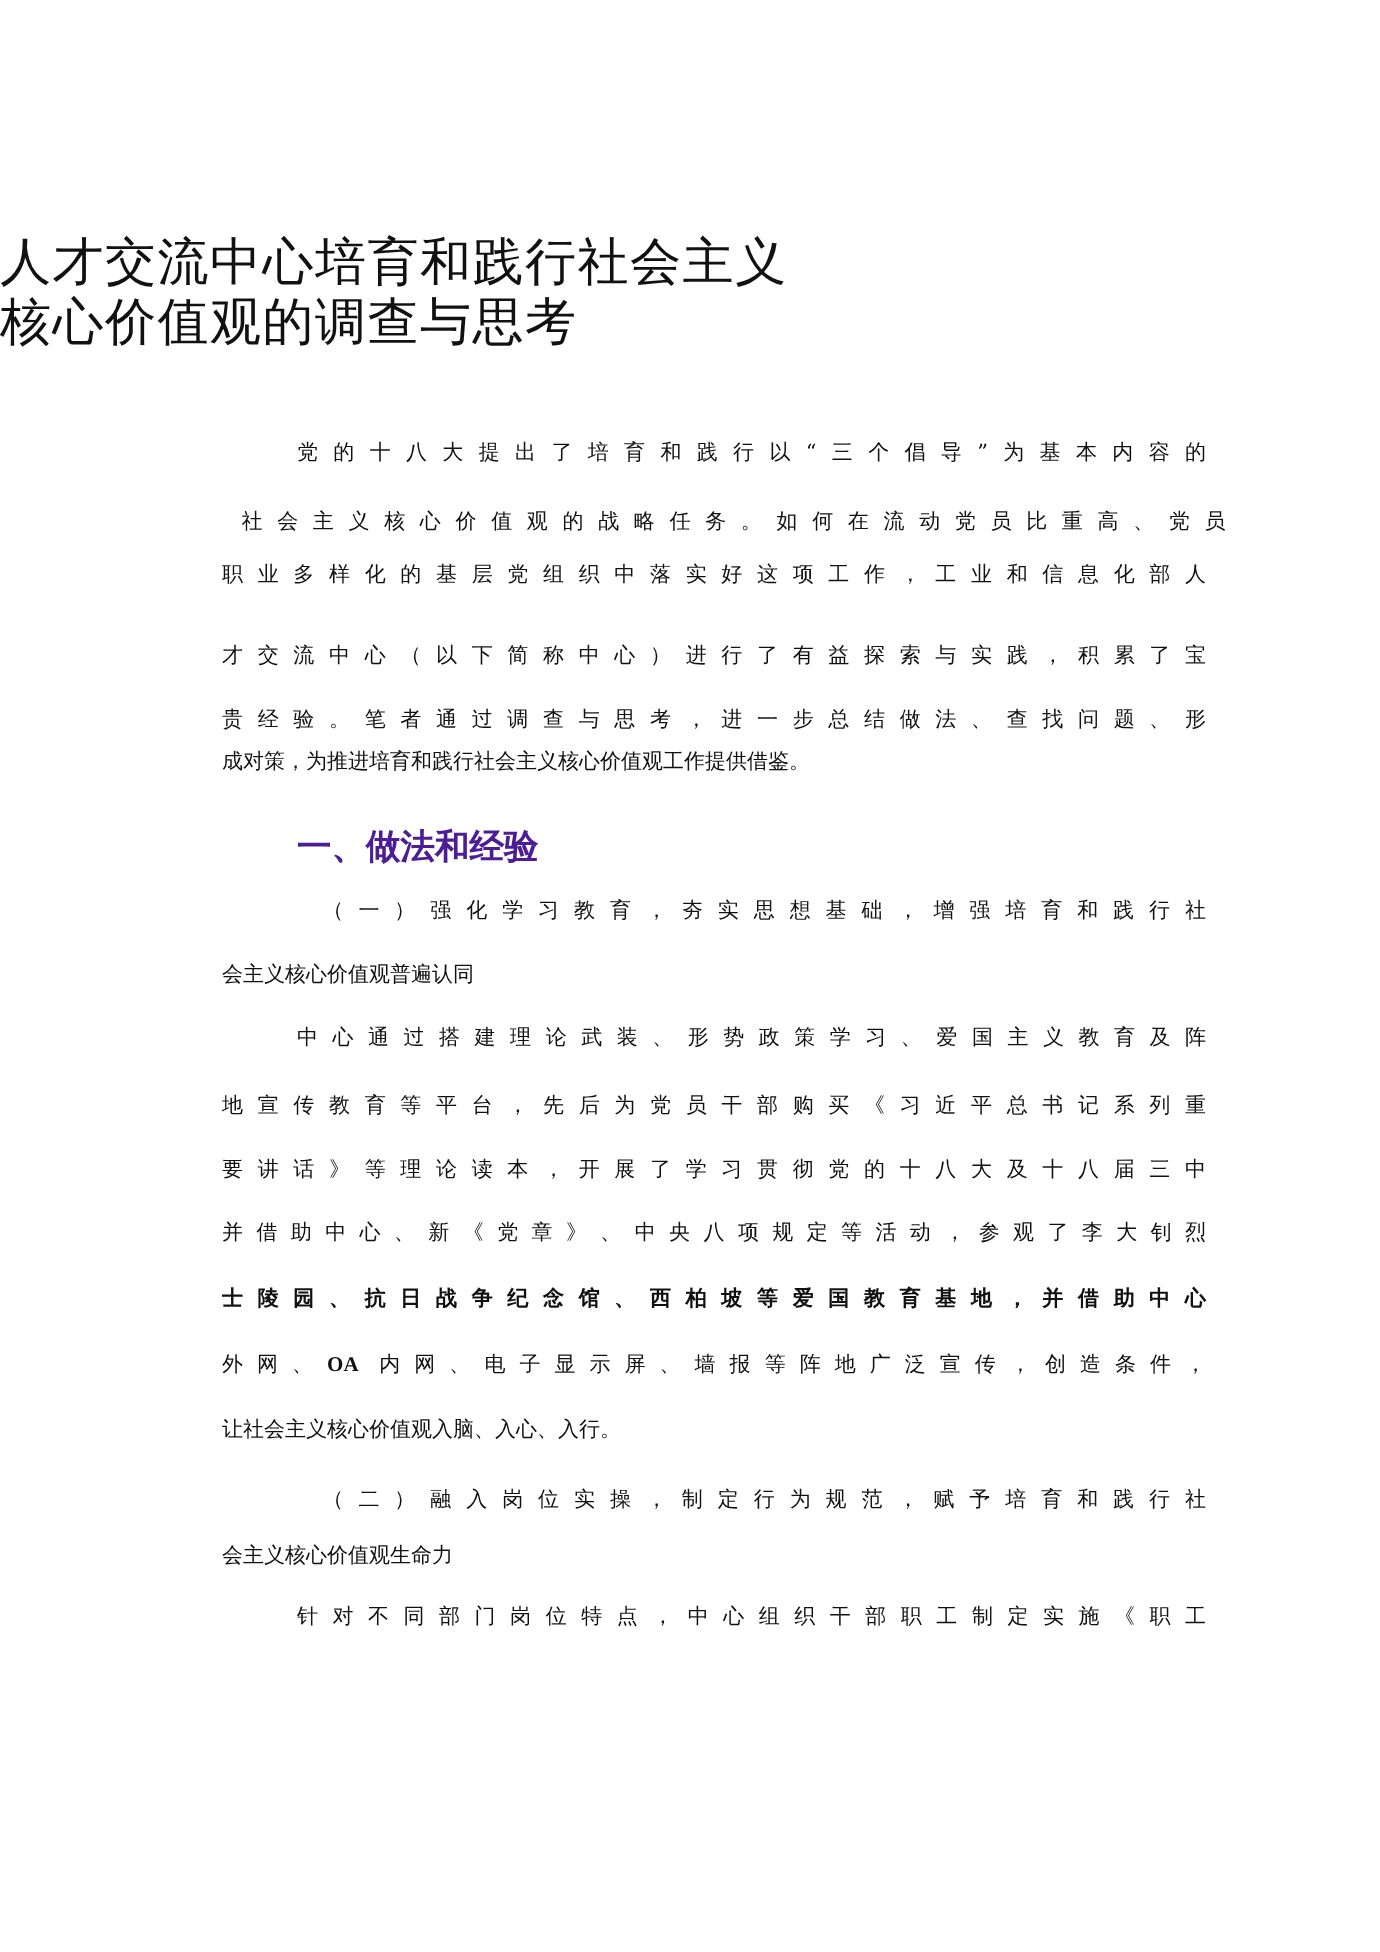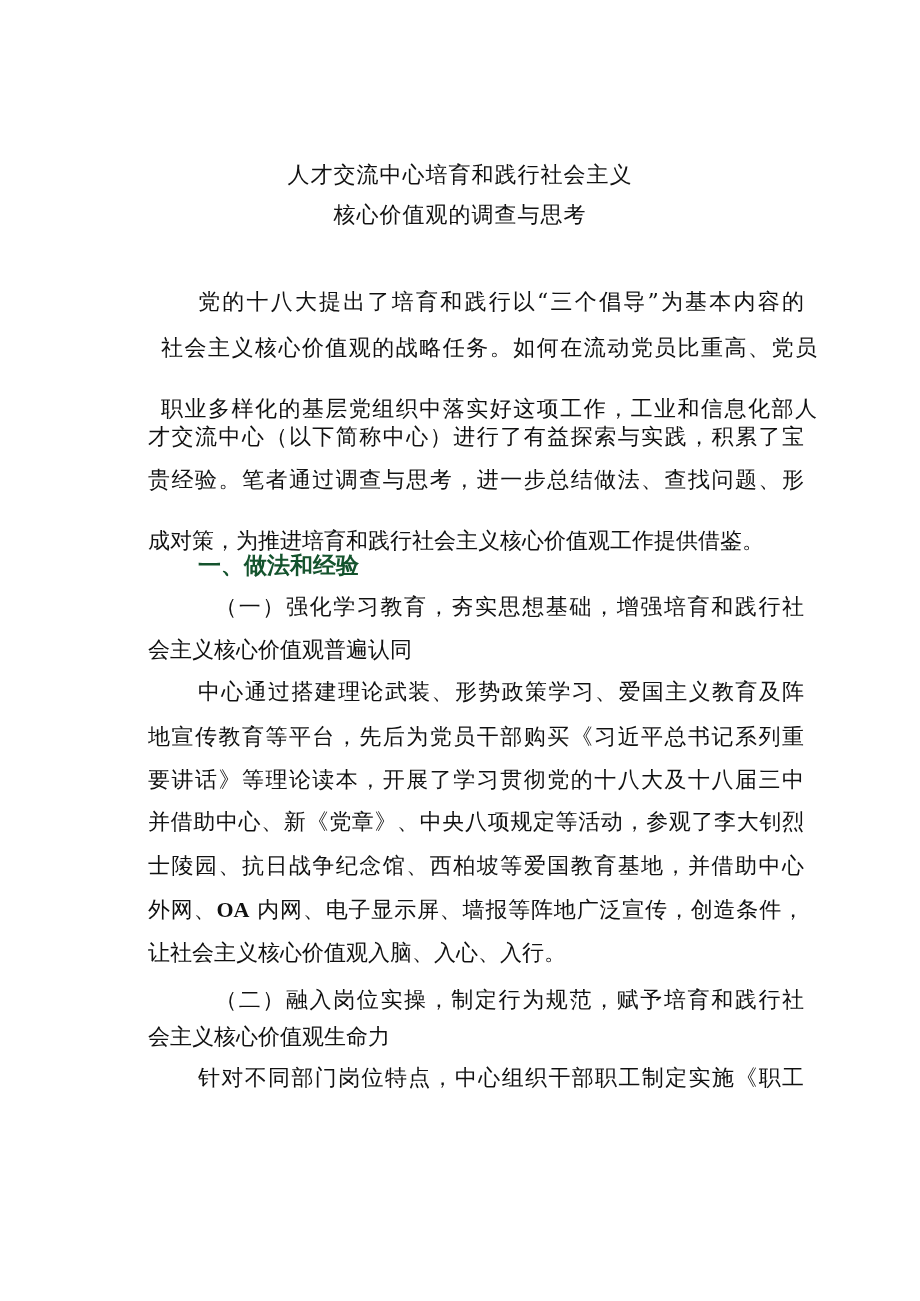--- a/index.html
+++ b/index.html
@@ -18,34 +18,33 @@
     position: absolute;
     left: 0; top: 0;
     width: 920px;
     height: 1301px;
     background: #ffffff;
   }
   .title-line {
     position: absolute;
     left: 0;
     width: 920px;
-    text-align: center;
     font-family: "DejaVu Serif", "Liberation Serif", serif;
-    font-size: 22px;
+    font-size: 34px;
     line-height: 40px;
     letter-spacing: 1px;
     color: #111;
     white-space: nowrap;
   }
   .line {
     position: absolute;
     left: 148px;
     width: 656px;
     font-family: "DejaVu Serif", "Liberation Serif", serif;
-    font-size: 22px;
+    font-size: 14px;
     line-height: 30px;
     height: 30px;
     color: #111;
     white-space: nowrap;
     text-align: justify;
     text-align-last: justify;
   }
   .line.last {
     text-align-last: left;
   }
@@ -57,54 +56,54 @@
     left: 215px;
     width: 589px;
   }
   .heading {
     position: absolute;
     left: 198px;
     font-family: "DejaVu Sans", "Liberation Sans", sans-serif;
     font-weight: bold;
     font-size: 23px;
     line-height: 30px;
-    color: #14532d;
+    color: #4c1d95;
     white-space: nowrap;
   }
   .latin-bold {
     font-family: "Liberation Serif", "DejaVu Serif", serif;
     font-weight: bold;
     letter-spacing: 0;
   }
 </style>
 </head>
 <body>
 
 <div class="page">
 
   <div class="title-line" style="top:155px;">人才交流中心培育和践行社会主义</div>
   <div class="title-line" style="top:195px;">核心价值观的调查与思考</div>
 
   <div class="line indent" style="top:287px;">党的十八大提出了培育和践行以“三个倡导”为基本内容的</div>
   <div class="line" style="top:333px;margin-left:13px;">社会主义核心价值观的战略任务。如何在流动党员比重高、党员</div>
-  <div class="line" style="top:394px;margin-left:13px;">职业多样化的基层党组织中落实好这项工作，工业和信息化部人</div>
+  <div class="line" style="top:368px;">职业多样化的基层党组织中落实好这项工作，工业和信息化部人</div>
   <div class="line" style="top:422px;">才交流中心（以下简称中心）进行了有益探索与实践，积累了宝</div>
   <div class="line" style="top:465px;">贵经验。笔者通过调查与思考，进一步总结做法、查找问题、形</div>
-  <div class="line last" style="top:526px;">成对策，为推进培育和践行社会主义核心价值观工作提供借鉴。</div>
+  <div class="line last" style="top:493px;">成对策，为推进培育和践行社会主义核心价值观工作提供借鉴。</div>
 
   <div class="heading" style="top:550px;">一、做法和经验</div>
 
   <div class="line sub-indent" style="top:592px;">（一）强化学习教育，夯实思想基础，增强培育和践行社</div>
   <div class="line last" style="top:635px;">会主义核心价值观普遍认同</div>
 
   <div class="line indent" style="top:677px;">中心通过搭建理论武装、形势政策学习、爱国主义教育及阵</div>
   <div class="line" style="top:722px;">地宣传教育等平台，先后为党员干部购买《习近平总书记系列重</div>
   <div class="line" style="top:765px;">要讲话》等理论读本，开展了学习贯彻党的十八大及十八届三中</div>
   <div class="line" style="top:807px;">并借助中心、新《党章》、中央八项规定等活动，参观了李大钊烈</div>
-  <div class="line" style="top:851px;">士陵园、抗日战争纪念馆、西柏坡等爱国教育基地，并借助中心</div>
+  <div class="line" style="top:851px;font-weight:bold;">士陵园、抗日战争纪念馆、西柏坡等爱国教育基地，并借助中心</div>
   <div class="line" style="top:895px;"><span>外网、</span><span class="latin-bold">OA</span><span> 内网、电子显示屏、墙报等阵地广泛宣传，创造条件，</span></div>
   <div class="line sub-indent" style="top:985px;">（二）融入岗位实操，制定行为规范，赋予培育和践行社</div>
 
   <div class="line last" style="top:938px;">让社会主义核心价值观入脑、入心、入行。</div>
   <div class="line last" style="top:1022px;">会主义核心价值观生命力</div>
 
   <div class="line indent" style="top:1063px;">针对不同部门岗位特点，中心组织干部职工制定实施《职工</div>
 
 </div>
 

